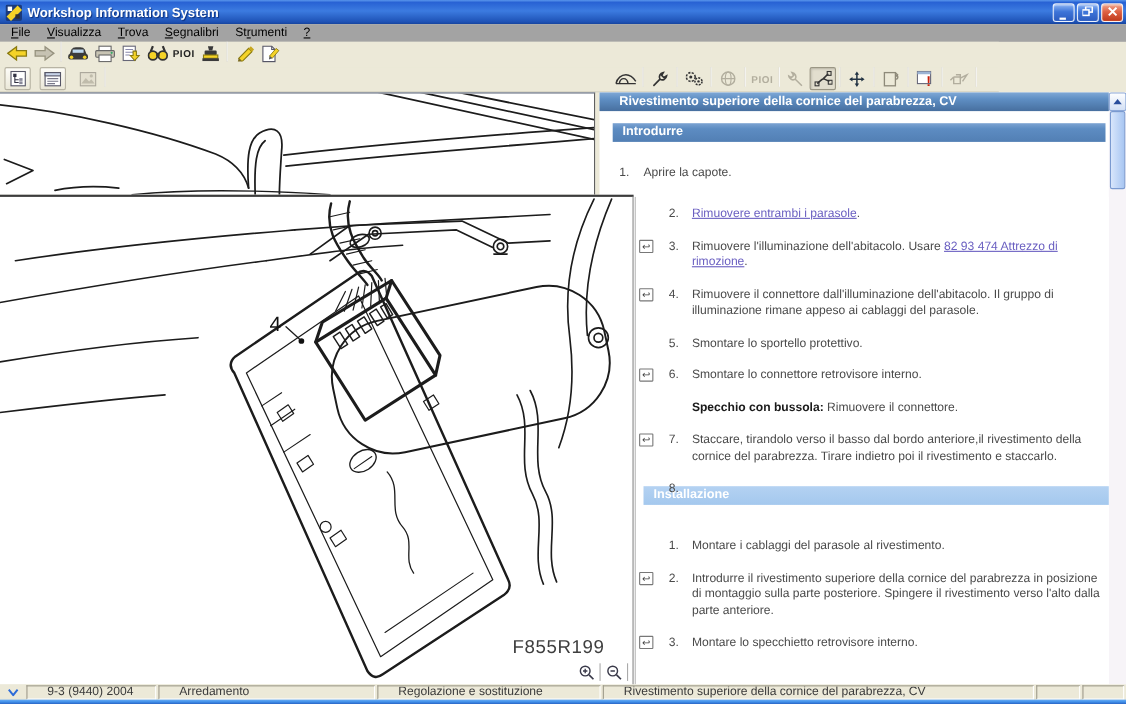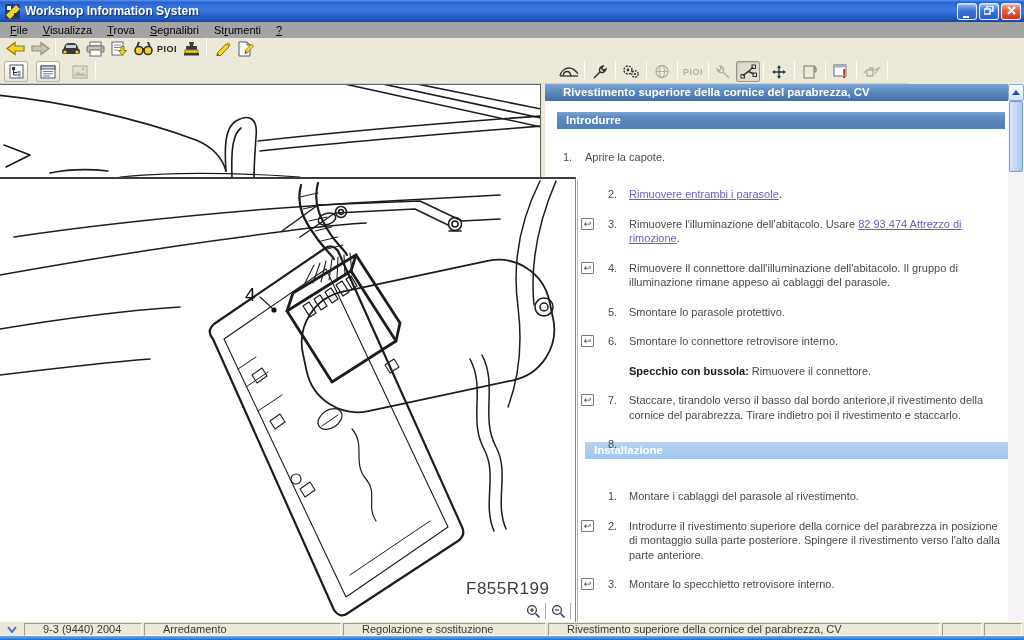--- a/index.html
+++ b/index.html
@@ -360,21 +360,21 @@
           <span class="step-num">3.</span>
           <span class="step-text">Rimuovere l'illuminazione dell'abitacolo. Usare <a class="doclink">82 93 474 Attrezzo di rimozione</a>.</span>
         </div>
         <div class="step-row">
           <span class="step-icon">↩</span>
           <span class="step-num">4.</span>
           <span class="step-text">Rimuovere il connettore dall'illuminazione dell'abitacolo. Il gruppo di illuminazione rimane appeso ai cablaggi del parasole.</span>
         </div>
         <div class="step-row">
           <span class="step-num">5.</span>
-          <span class="step-text">Smontare lo parasole protettivo.</span>
+          <span class="step-text">Smontare lo sportello protettivo.</span>
         </div>
         <div class="step-row">
           <span class="step-icon">↩</span>
           <span class="step-num">6.</span>
           <span class="step-text">Smontare lo connettore retrovisore interno.</span>
           <div class="step-note"><b>Specchio con bussola:</b> Rimuovere il connettore.</div>
         </div>
         <div class="step-row">
           <span class="step-icon">↩</span>
           <span class="step-num">7.</span>

